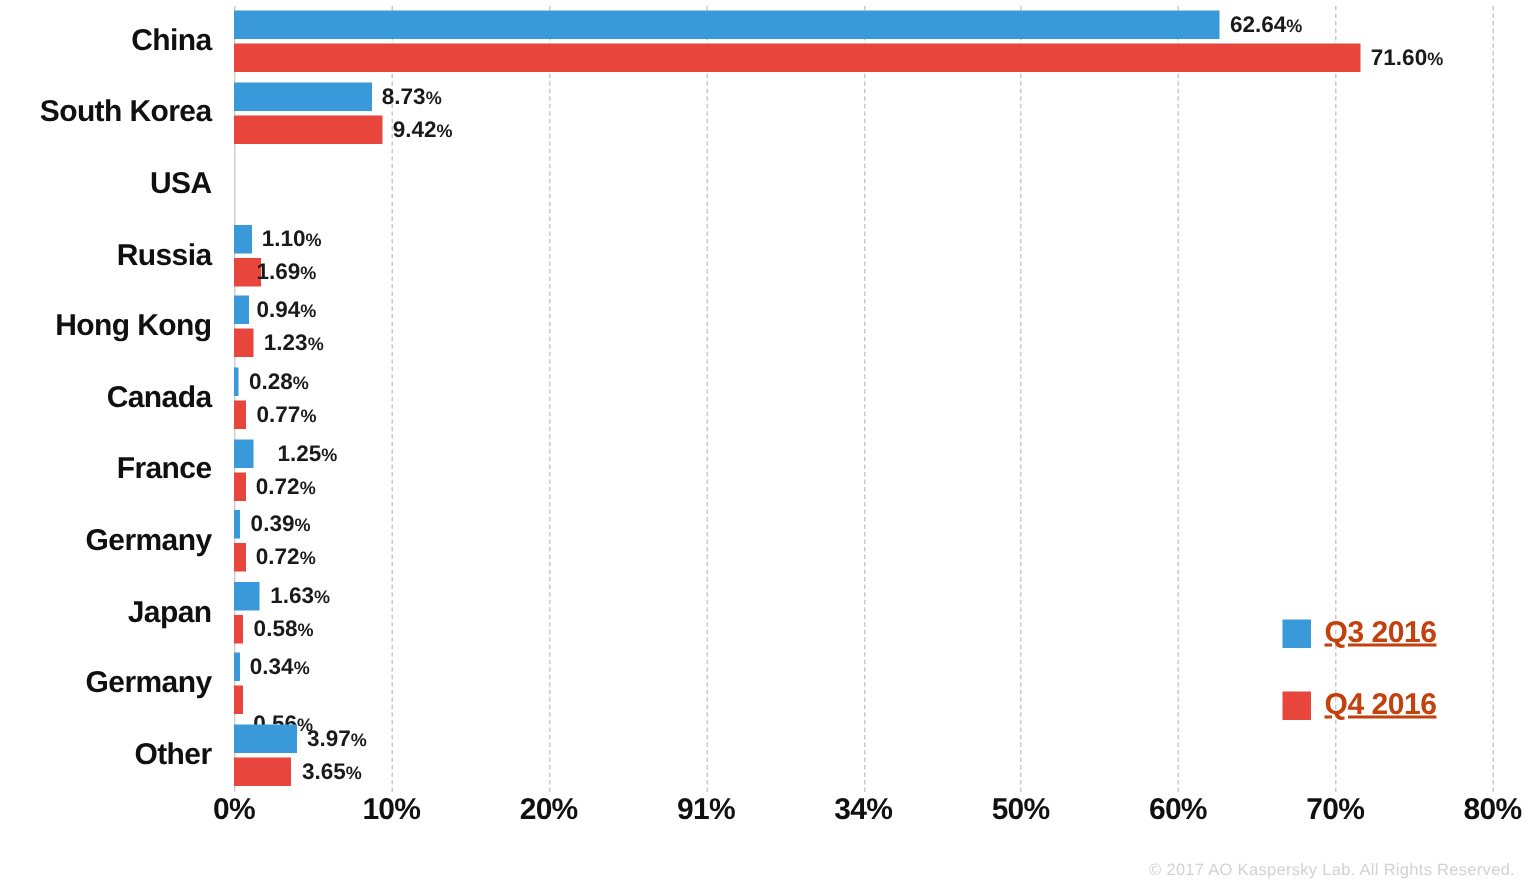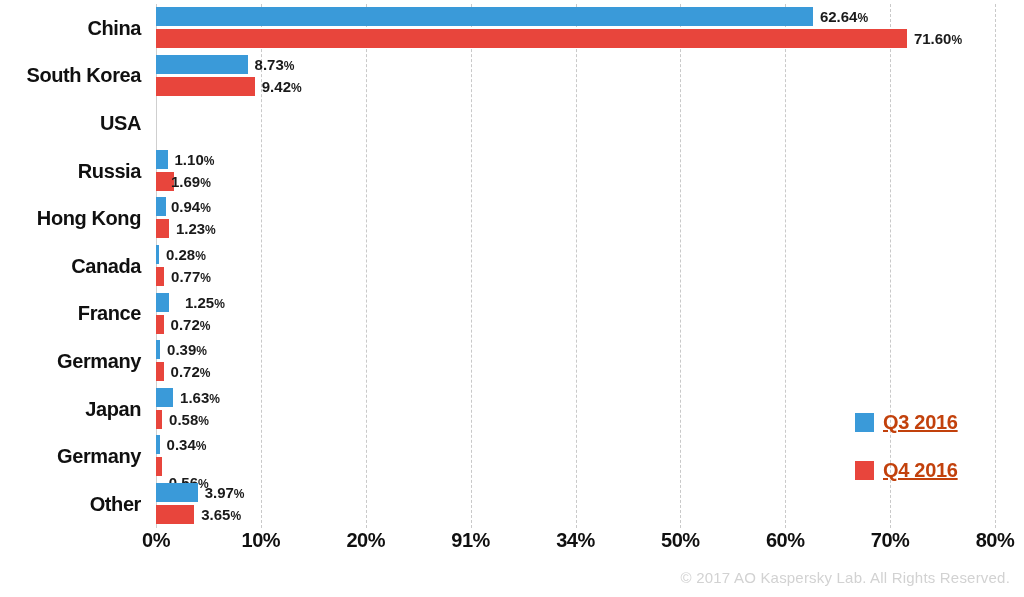--- a/index.html
+++ b/index.html
@@ -124,21 +124,21 @@
     white-space:nowrap;
     font-family:"Liberation Sans", sans-serif;
     text-decoration:underline;
   }
 
   
   .copyright{
     position:absolute;
     right:14px;
     bottom:11px;
-    font-size:15px;
+    font-size:11px;
     color:#d2d2d2;
     letter-spacing:0.2px;
     white-space:nowrap;
     font-family:"Liberation Sans", sans-serif;
   }
 </style>
 </head>
 <body>
 
 <div id="chart-root">

